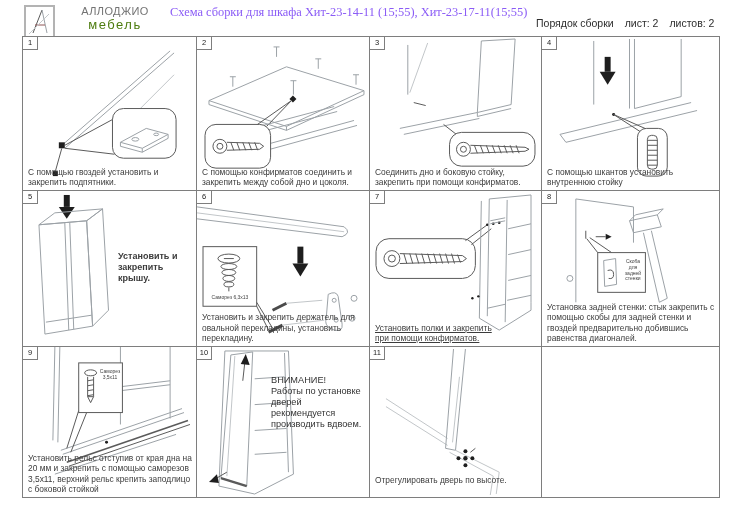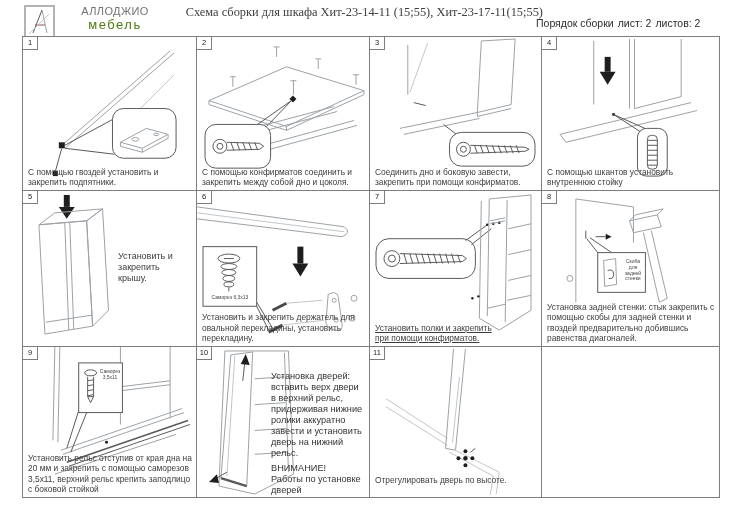--- a/index.html
+++ b/index.html
@@ -3,33 +3,33 @@
 <meta charset="utf-8">
 <style>
   html,body{margin:0;padding:0;background:#fff;}
   #page{position:relative;width:748px;height:527px;background:#fff;overflow:hidden;
         font-family:"Liberation Sans",sans-serif;color:#333;}
   
   #logo-box{position:absolute;left:24px;top:5px;width:27px;height:29px;border:2px solid #b3b3b3;}
   #brand{position:absolute;left:57px;top:6px;width:116px;text-align:center;}
   #brand-title{font-weight:400;font-size:11px;letter-spacing:.4px;color:#737373;line-height:1.05;}
   #brand-sub{font-size:13px;letter-spacing:1.5px;color:#4d7c0f;line-height:1.05;}
-  #doc-title{position:absolute;left:158px;top:5px;width:385px;
-             font-family:"Liberation Serif",serif;font-size:12.4px;line-height:1.23;color:#404040;text-align:right;}
-  #hdr-right{position:absolute;left:536px;top:17px;display:flex;gap:4px;font-size:10.5px;color:#2d2d2d;white-space:nowrap;justify-content:flex-end;}
+  #doc-title{position:absolute;left:170px;top:5px;width:385px;
+             font-family:"Liberation Serif",serif;font-size:12.4px;line-height:1.23;color:#8b5cf6;}
+  #hdr-right{position:absolute;left:536px;top:17px;display:flex;gap:11px;font-size:10.5px;color:#2d2d2d;white-space:nowrap;justify-content:flex-end;}
   
   #sheet{position:absolute;left:22px;top:36px;width:697px;height:461px;display:grid;
          grid-template-columns:174px 173px 172px 178px;grid-template-rows:154px 156px 151px;
          border-top:1px solid #7e7e7e;border-left:1px solid #7e7e7e;}
   .cell{position:relative;box-sizing:border-box;border-right:1px solid #7e7e7e;border-bottom:1px solid #7e7e7e;overflow:hidden;background:#fff;}
   .num{position:absolute;top:0;left:0;width:14px;height:12px;border-right:1px solid #7e7e7e;border-bottom:1px solid #7e7e7e;
        font-size:7.5px;line-height:12px;text-align:center;color:#222;background:#fff;z-index:3;}
   .draw{position:absolute;inset:0;width:100%;height:100%;pointer-events:none;}
   .cap{position:absolute;left:5px;right:4px;bottom:3px;font-size:8.4px;line-height:1.22;color:#3c3c3c;z-index:2;}
-  .cap5{left:95px;top:60px;bottom:auto;right:6px;font-size:9px;}
+  .cap5{left:95px;top:60px;bottom:auto;right:6px;font-size:9px;font-weight:bold;}
   .cap11{bottom:12px;}
   .plabel{position:absolute;font-size:5px;line-height:1.15;color:#444;text-align:center;z-index:2;}
   .p10text{position:absolute;left:74px;top:24px;right:5px;font-size:9.2px;line-height:1.2;color:#333;z-index:2;}
   .p10warn{margin-top:4px;}
   svg line,svg path,svg polygon,svg polyline,svg rect,svg ellipse,svg circle{fill:none;stroke:#9ba1a6;stroke-width:1;}
   .dark{stroke:#5a5a5a !important;}
   .blk{fill:#1e1e1e !important;stroke:none !important;}
   .thin{stroke:#c2c6c9 !important;}
   .white{fill:#fff !important;}
 </style>
@@ -157,21 +157,21 @@
             <line x1="111" y1="109" x2="114" y2="117" class="dark"></line>
           <line x1="117" y1="109" x2="120" y2="117" class="dark"></line>
             <line x1="123" y1="109" x2="126" y2="117" class="dark"></line>
           <line x1="129" y1="109" x2="132" y2="117" class="dark"></line>
             <line x1="135" y1="109" x2="138" y2="117" class="dark"></line>
           <line x1="141" y1="109" x2="144" y2="117" class="dark"></line>
             <line x1="147" y1="109" x2="150" y2="117" class="dark"></line>
           <polyline points="156,111 160,113 156,115" class="dark"></polyline>
         </g>
       </svg>
-      <div class="cap">Соединить дно и боковую завести, закрепить при помощи конфирматов.</div>
+      <div class="cap">Соединить дно и боковую стойку, закрепить при помощи конфирматов.</div>
     </div>
 
     <div class="cell">
       <div class="num">4</div>
       <svg class="draw" viewBox="0 0 178 154">
         <line x1="52" y1="4" x2="52" y2="68"></line>
         <line x1="88" y1="2" x2="88" y2="72"></line>
         <line x1="93" y1="2" x2="93" y2="72"></line>
         <line x1="140" y1="2" x2="140" y2="60"></line>
         <g>
@@ -384,21 +384,20 @@
         <g>
           <line x1="46" y1="34" x2="48" y2="16" class="dark"></line>
           <polygon points="44,17 53,18 49,7" class="blk"></polygon>
         </g>
         <g>
           <line x1="30" y1="126" x2="18" y2="133" class="dark"></line>
           <polygon points="20,128 12,136 22,137" class="blk"></polygon>
         </g>
       </svg>
       <div class="p10text">
-        <div>Установка дверей: вставить верх двери в верхний рельс, придерживая нижние ролики аккуратно завести и установить дверь на нижний рельс.</div>
         <div class="p10warn">ВНИМАНИЕ!</div>
         <div>Работы по установке дверей рекомендуется производить вдвоем.</div>
       </div>
     </div>
 
     <div class="cell">
       <div class="num">11</div>
       <svg class="draw" viewBox="0 0 172 151">
         <line x1="16" y1="52" x2="78" y2="92" class="thin"></line>
         <line x1="16" y1="60" x2="78" y2="99" class="thin"></line>

